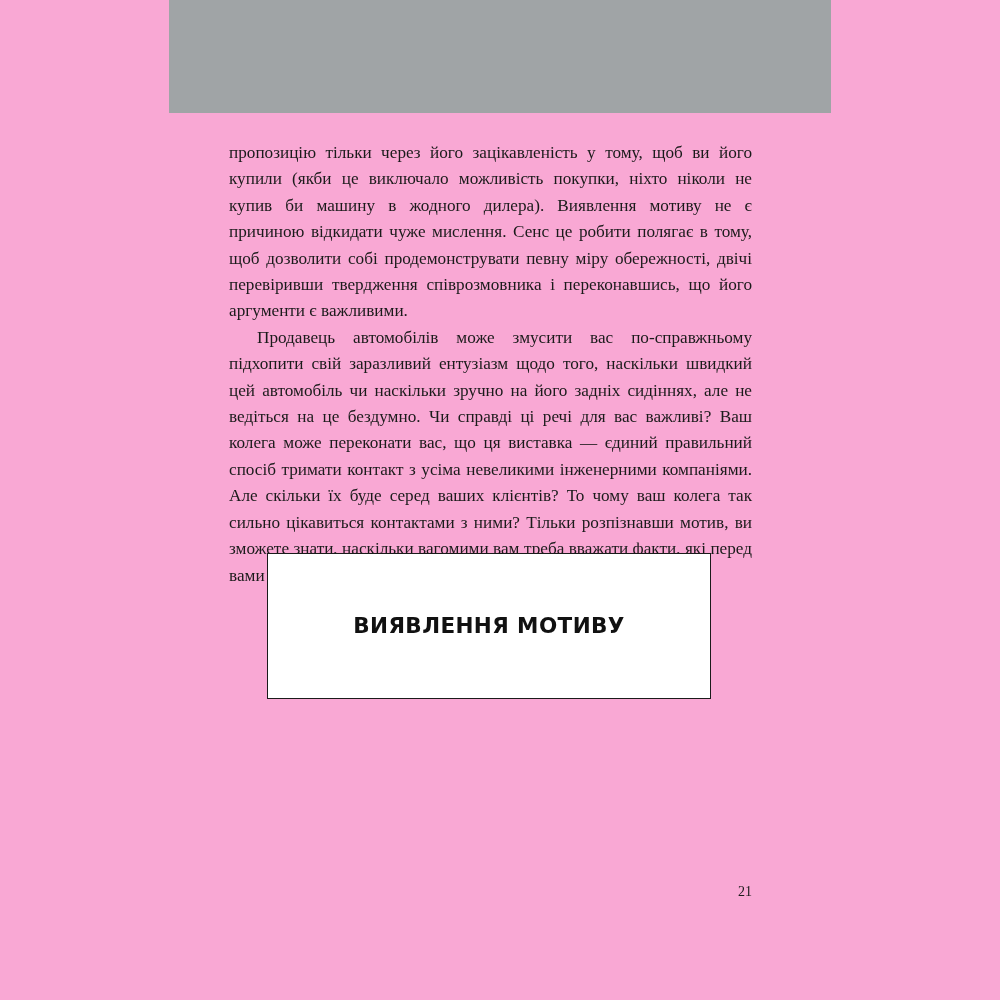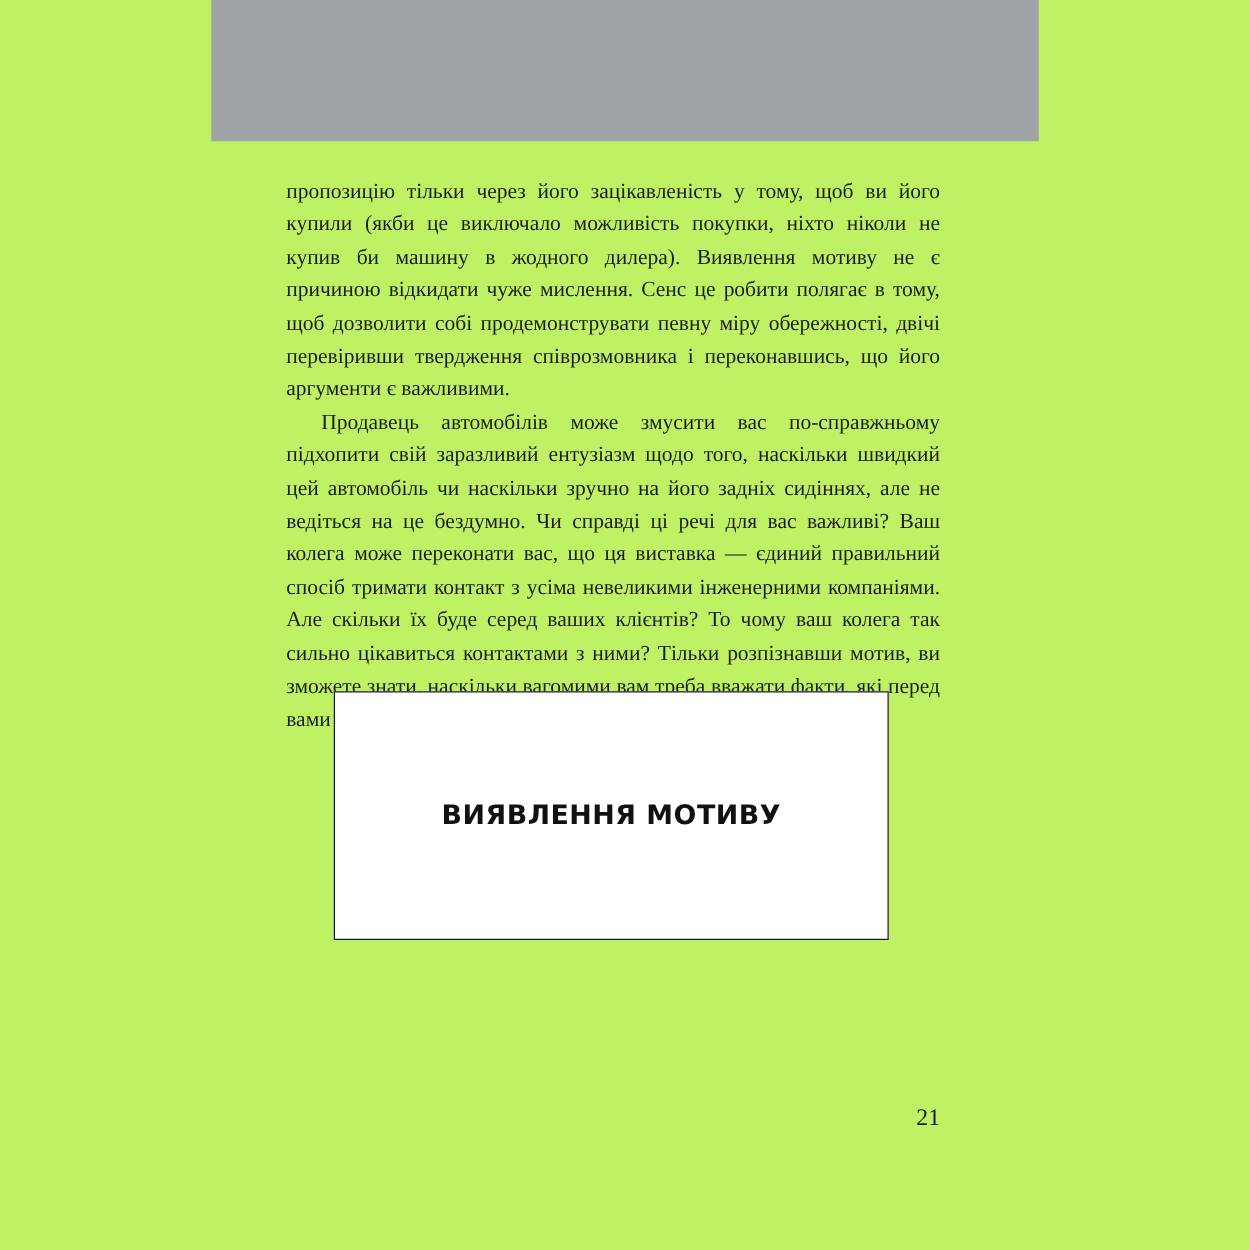--- a/index.html
+++ b/index.html
@@ -13,21 +13,21 @@
     position: relative;
     font-family: "Liberation Serif", serif;
     overflow: hidden;
   }
 
   .page {
     position: absolute;
     left: 0; top: 0;
     width: 1000px;
     height: 1000px;
-    background: #bef264;
+    background: #f9a8d4;
   }
 
   
   .header-band {
     position: absolute;
     left: 169px;
     top: 0;
     width: 662px;
     height: 113px;
     background: #a0a4a6;
@@ -54,21 +54,21 @@
   .para + .para {
     text-indent: 28px;
   }
 
   
   .quote-box {
     position: absolute;
     left: 267px;
     top: 553px;
     width: 444px;
-    height: 199px;
+    height: 146px;
     border: 1.5px solid #1b1b1b;
     box-sizing: border-box;
     background: #ffffff;
     display: flex;
     flex-direction: column;
     align-items: center;
     justify-content: center;
   }
   .quote-line {
     font-family: "DejaVu Sans", sans-serif;
@@ -82,21 +82,21 @@
   }
 
   
   .folio {
     position: absolute;
     left: 0;
     top: 884px;
     width: 752px;
     text-align: right;
     font-family: "Liberation Serif", serif;
-    font-size: 19px;
+    font-size: 14px;
     color: #1b1b1b;
   }
 </style>
 </head>
 <body>
 
 <div class="page">
 
   <div class="header-band"></div>
 

